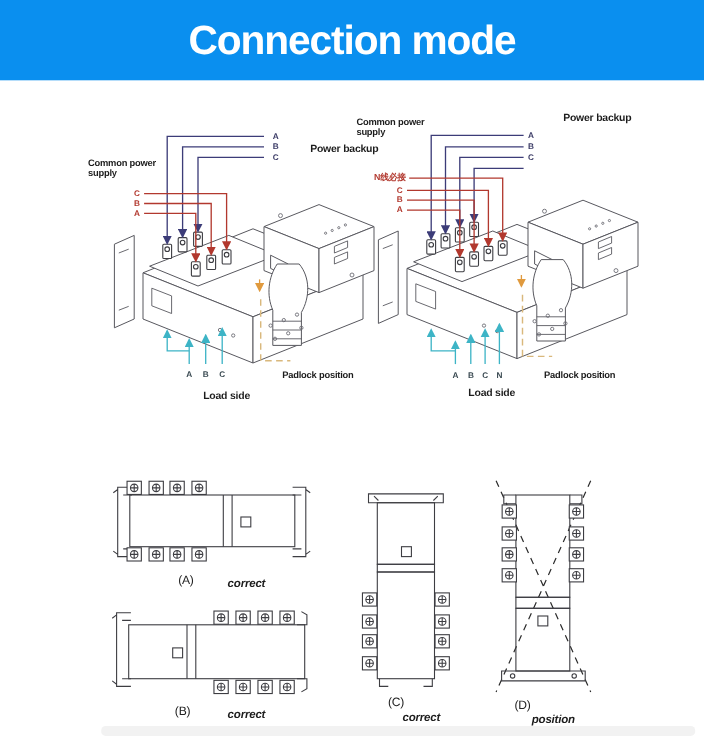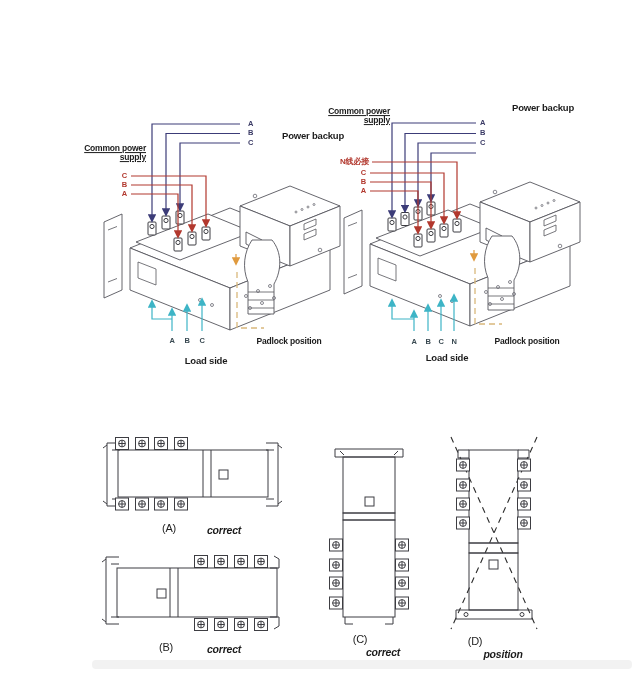--- a/index.html
+++ b/index.html
@@ -7,21 +7,21 @@
          font-family:"Liberation Sans",sans-serif;}
   
   #banner{position:absolute;left:0;top:0;width:640px;height:73px;
           background:var(--header_bg,#0a8fef);display:flex;align-items:center;justify-content:center;}
   #banner .title{color:#fff;font-size:37px;font-weight:bold;letter-spacing:-1px;}
   
   .lbl{position:absolute;color:#1c1c1c;font-weight:bold;white-space:nowrap;
        transform:translate(-50%,-50%);letter-spacing:-0.2px;line-height:1.05;}
   .lbl-l{transform:translate(0,-50%);}
   .lbl-r{transform:translate(-100%,-50%);}
-  .wrap{white-space:normal;text-align:right;text-decoration:underline;}
+  .wrap{white-space:normal;text-align:left;}
   .phase{font-size:7.5px;}
   .navytxt{color:#3b3b66;}
   .redtxt{color:#b2382e;}
   .loadtxt{color:#3a4a52;}
   .big{font-size:9.5px;margin-left:16px;}
   .med{font-size:8.5px;}
   .cn{font-size:8px;}
   .oletter{font-size:11px;font-weight:normal;color:#222;}
   .overdict{font-size:10.5px;font-style:italic;}
   
@@ -40,20 +40,23 @@
   .schem-use{stroke:#3d3d42;}
   .xcross{stroke:#2b2b2b;stroke-width:1.1;fill:none;stroke-dasharray:6 5;}
   #bottom-strip{position:absolute;left:92px;top:660px;width:540px;height:9px;
                 background:#ededed;border-radius:4px;opacity:.75;}
 </style>
 </head>
 <body>
 
 <div id="stage">
 
+  <div id="banner">
+    <div class="title">Connection mode</div>
+  </div>
 
   <svg width="640" height="675" viewBox="0 0 640 675">
     <defs>
       <g id="lug">
         <rect x="-6.5" y="-6" width="13" height="12" fill="#fff"></rect>
         <circle r="3.4" fill="#fff"></circle>
         <path d="M0,-3.4 V3.4 M-3.4,0 H3.4" fill="none"></path>
       </g>
       <g id="mlug">
         <rect x="-4" y="-8" width="8" height="13" rx="1" fill="#fff"></rect>

